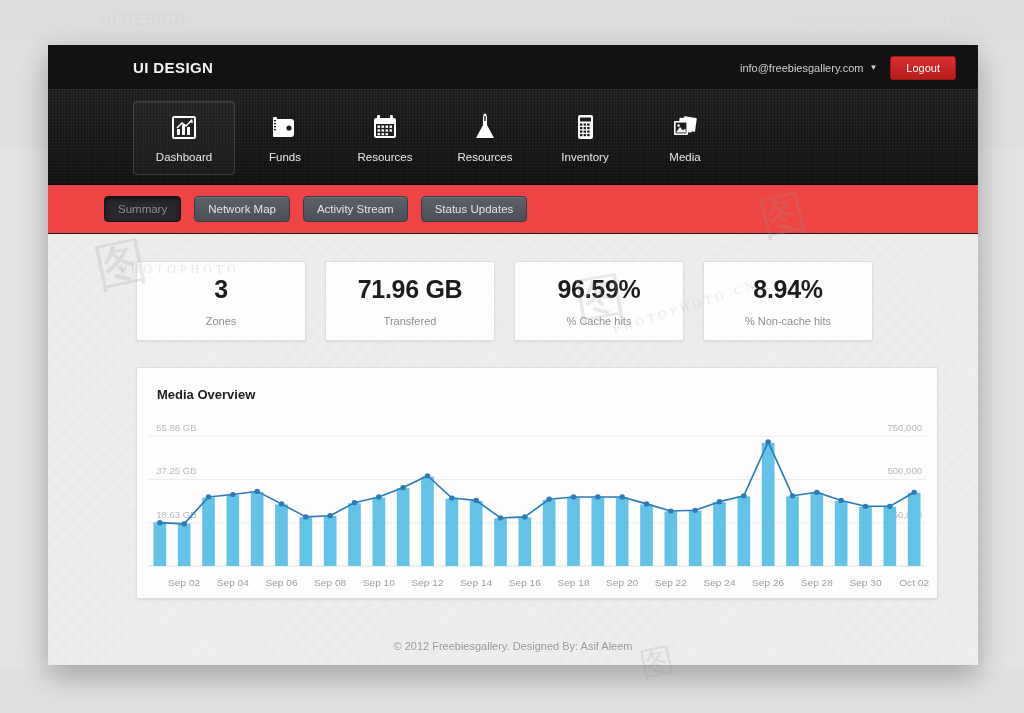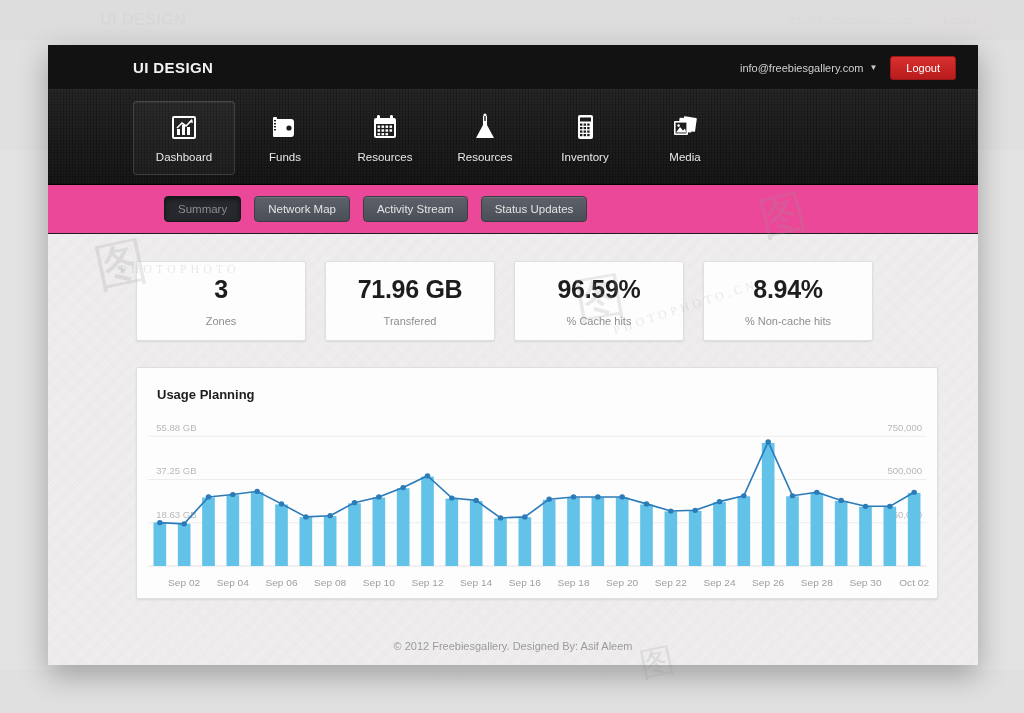--- a/index.html
+++ b/index.html
@@ -61,21 +61,21 @@
   .nav-item.active{
     background:rgba(255,255,255,.035);
     border:1px solid rgba(255,255,255,.14);
     box-shadow:inset 0 1px 0 rgba(255,255,255,.06);
   }
   .nav-ico{width:30px;height:30px;display:block;}
   .nav-lab{color:#e8e8e8;font-size:11.5px;}
 
   
   .subbar{
-    height:48px;background:#ec4899;display:flex;align-items:center;padding-left:116px;gap:13px;
+    height:48px;background:#ef4444;display:flex;align-items:center;padding-left:56px;gap:13px;
     border-bottom:1px solid #1d1f23;
   }
   .tab{
     font-size:11.5px;color:#e4e4e4;padding:6px 13px;border-radius:4px;cursor:pointer;
     background:linear-gradient(#5d616a,#4a4e56);border:1px solid #3a3d44;
     box-shadow:inset 0 1px 0 rgba(255,255,255,.12);
   }
   .tab.active{
     background:#26282d;color:#8b8d92;border:1px solid #16181b;
     box-shadow:inset 0 2px 4px rgba(0,0,0,.55);
@@ -274,21 +274,21 @@
         <span class="card-val">96.59%</span>
         <span class="card-lab">% Cache hits</span>
       </div>
       <div class="card">
         <span class="card-val">8.94%</span>
         <span class="card-lab">% Non-cache hits</span>
       </div>
     </div>
 
     <div class="panel">
-      <div class="panel-title">Usage Planning</div>
+      <div class="panel-title">Media Overview</div>
       <svg class="plot" id="plot" viewBox="0 0 750 182" preserveAspectRatio="none">
           <line x1="10" x2="740" y1="106.73032258064516" y2="106.73032258064516" stroke="#ededed" stroke-width="1"></line>
           <line x1="10" x2="740" y1="63.483870967741936" y2="63.483870967741936" stroke="#ededed" stroke-width="1"></line>
           <line x1="10" x2="740" y1="20.214193548387072" y2="20.214193548387072" stroke="#ededed" stroke-width="1"></line>
           <line x1="10" x2="740" y1="150" y2="150" stroke="#e4e4e4" stroke-width="1"></line>
           <text x="18" y="101.73032258064516" fill="#b9b9b9" font-size="9" font-family="&quot;Liberation Sans&quot;,sans-serif">18.63 GB</text>
           <text x="18" y="58.483870967741936" fill="#b9b9b9" font-size="9" font-family="&quot;Liberation Sans&quot;,sans-serif">37.25 GB</text>
           <text x="18" y="15.214193548387072" fill="#b9b9b9" font-size="9" font-family="&quot;Liberation Sans&quot;,sans-serif">55.88 GB</text>
           <text x="736" y="101.62650602409639" text-anchor="end" fill="#b9b9b9" font-size="9" font-family="&quot;Liberation Sans&quot;,sans-serif">250,000</text>
           <text x="736" y="58.25301204819276" text-anchor="end" fill="#b9b9b9" font-size="9" font-family="&quot;Liberation Sans&quot;,sans-serif">500,000</text>

